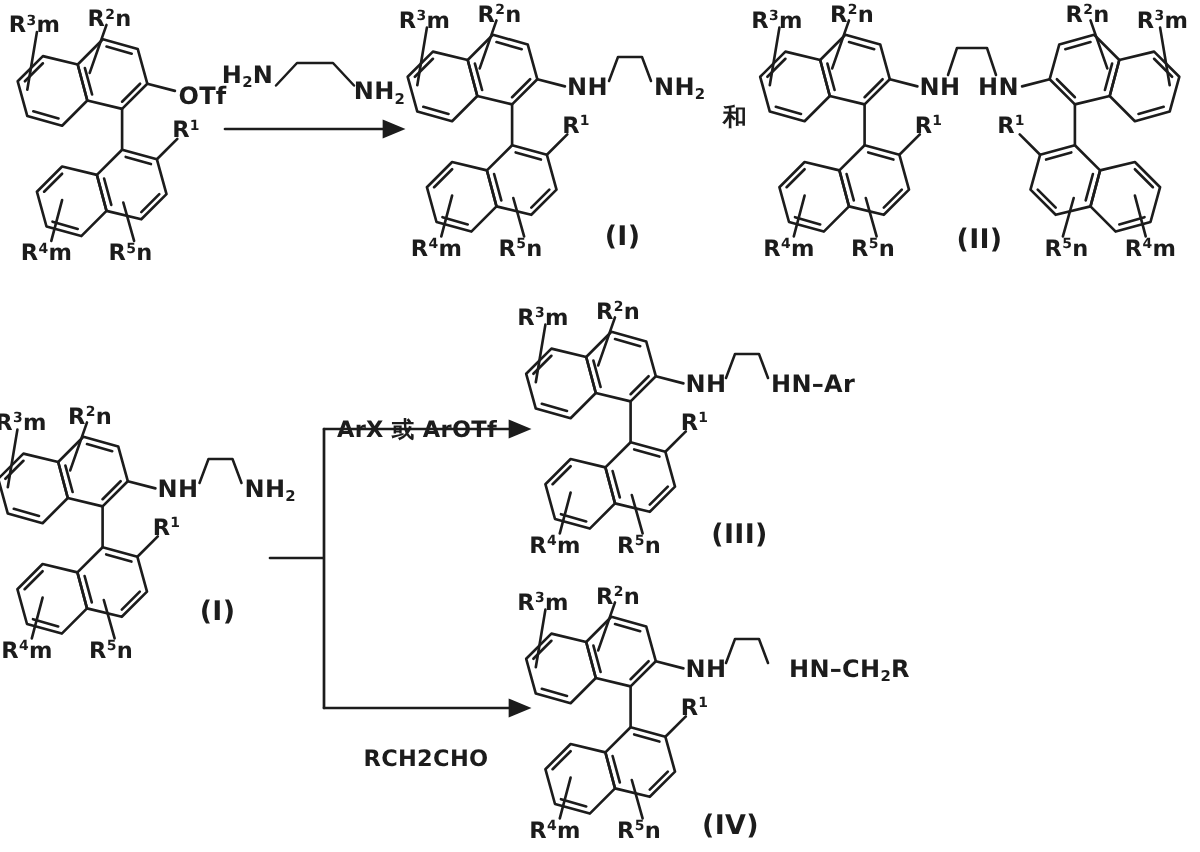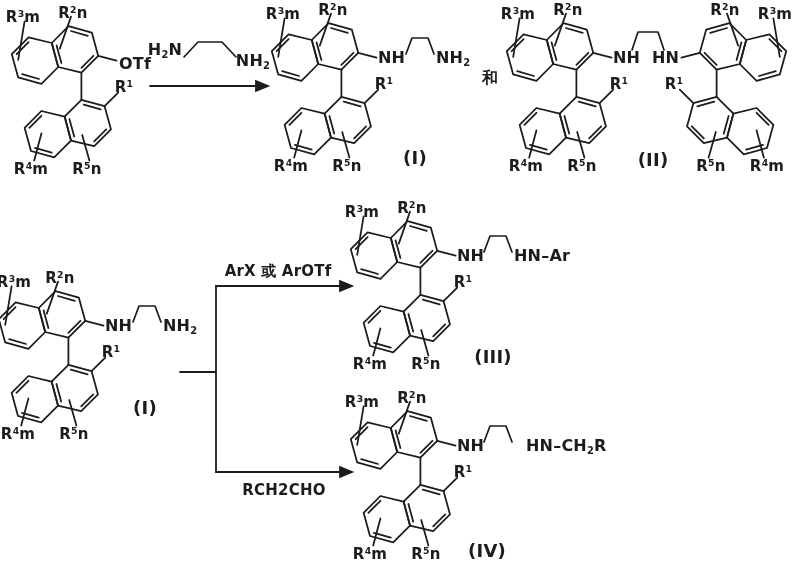--- a/index.html
+++ b/index.html
@@ -6,21 +6,21 @@
   #fig{position:relative;width:800px;height:568px;background:#ffffff;overflow:hidden;
        font-family:"DejaVu Sans",sans-serif;color:#1c1c1c;}
   #linework{position:absolute;left:0;top:0;}
   .lbl{position:absolute;font-size:15px;font-weight:600;line-height:1;white-space:nowrap;
        transform:translate(-50%,-50%);color:#1c1c1c;letter-spacing:0.2px;}
   .lbl.al{transform:translate(0,-50%);}
   .lbl sup{font-size:0.62em;position:relative;top:-0.55em;vertical-align:baseline;}
   .lbl sub{font-size:0.62em;position:relative;top:0.28em;vertical-align:baseline;}
   .lbl.chain{font-size:16px;}
   .lbl.cap{font-size:18px;font-weight:bold;}
-  .lbl.rg{font-size:15px;font-weight:600;}
+  .lbl.rg{font-size:15px;font-weight:600;margin-top:16px;}
   .lbl.cn{font-size:16px;font-weight:600;}
 </style>
 </head>
 <body>
 
 <div id="fig">
 
   <svg id="linework" width="800" height="568" viewBox="0 0 800 568">
     <defs>
       <g id="binap" fill="none" stroke="#1c1c1c" stroke-width="2.2" stroke-linecap="round" stroke-linejoin="round">

